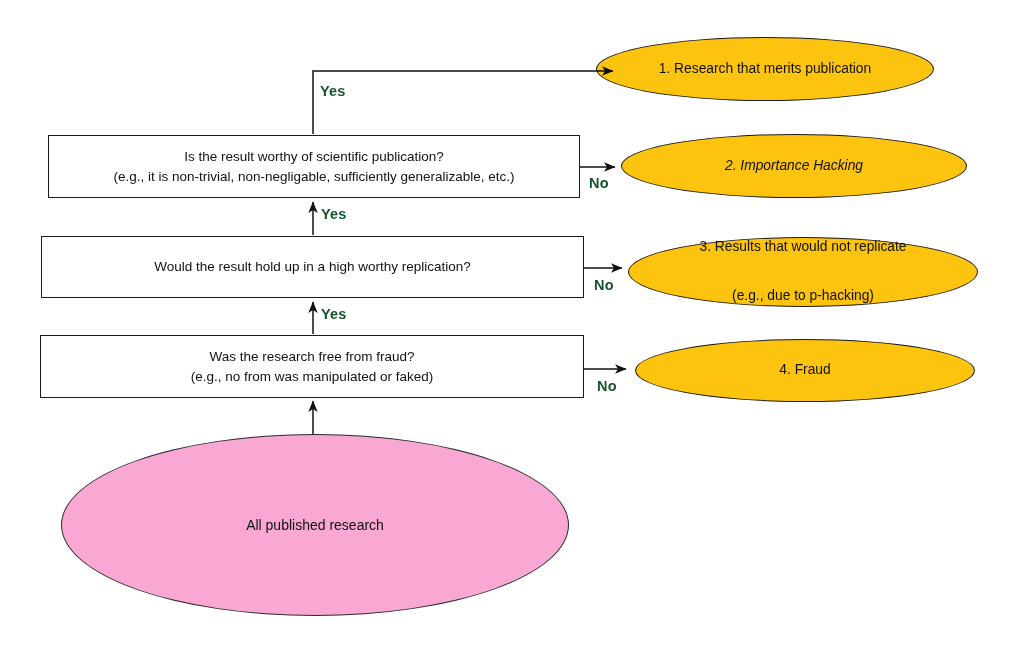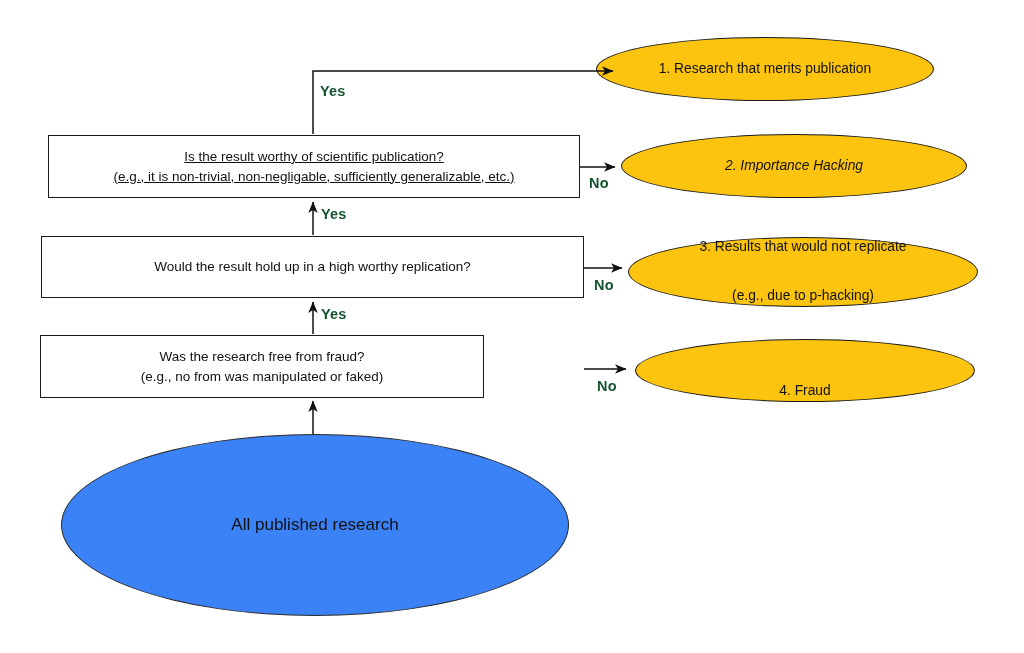--- a/index.html
+++ b/index.html
@@ -28,51 +28,51 @@
     line-height: 1.45;
   }
   .outcome {
     background: #FCC30F;
     border: 1.8px solid #1a1a1a;
     border-radius: 50%;
     font-size: 13.8px;
     line-height: 1.35;
   }
   .source {
-    background: #3b82f6;
+    background: #f9a8d4;
     border: 1.6px solid #2b2b2b;
     border-radius: 50%;
-    font-size: 17px;
+    font-size: 14px;
   }
   .edge-label {
     position: absolute;
     color: #14532d;
     font-size: 14.5px;
     font-weight: 600;
     letter-spacing: 0.2px;
   }
   .arrows {
     position: absolute;
     left: 0; top: 0;
     z-index: 3;
     pointer-events: none;
   }
   .arrows path { stroke: #111111; stroke-width: 1.5; fill: none; }
   .arrows marker path { fill: #111111; stroke: none; }
 
   
-  #box-publication { left: 48px;  top: 135px; width: 532px; height: 63px; text-decoration: underline; }
+  #box-publication { left: 48px;  top: 135px; width: 532px; height: 63px; }
   #box-replication { left: 41px;  top: 236px; width: 543px; height: 62px; }
-  #box-fraud       { left: 40px;  top: 335px; width: 444px; height: 63px; }
+  #box-fraud       { left: 40px;  top: 335px; width: 544px; height: 63px; }
 
   
   #outcome-1 { left: 596px; top: 37px;  width: 338px; height: 64px; }
   #outcome-2 { left: 621px; top: 134px; width: 346px; height: 64px; font-style: italic; }
   #outcome-3 { left: 628px; top: 237px; width: 350px; height: 70px; justify-content: space-between; }
-  #outcome-4 { left: 635px; top: 339px; width: 340px; height: 63px; justify-content: flex-end; }
+  #outcome-4 { left: 635px; top: 339px; width: 340px; height: 63px; }
 
   
   #source { left: 61px; top: 434px; width: 508px; height: 182px; }
 
   
   #label-yes-top { left: 320px; top: 83px;  }
   #label-yes-mid { left: 321px; top: 206px; }
   #label-yes-low { left: 321px; top: 306px; }
   #label-no-1    { left: 589px; top: 175px; }
   #label-no-2    { left: 594px; top: 277px; }

